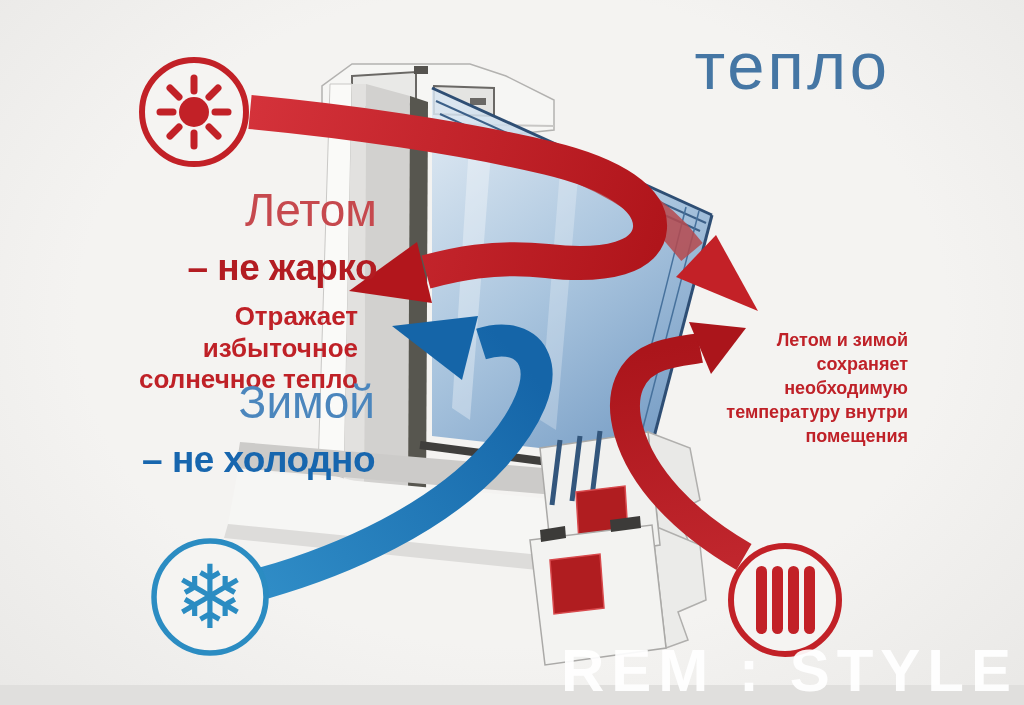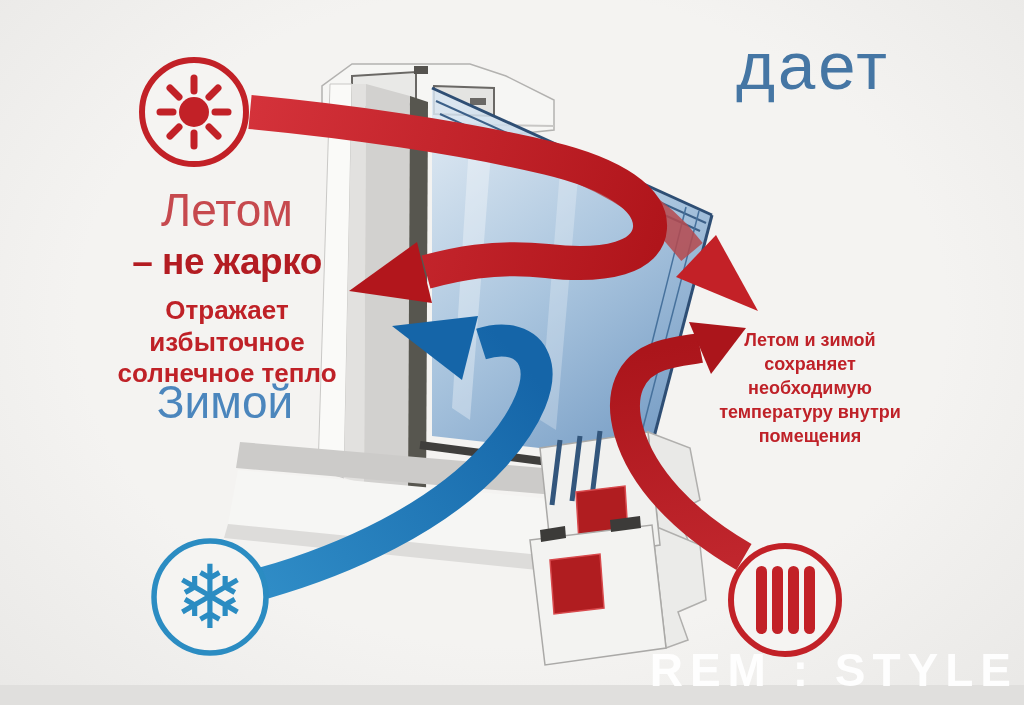--- a/index.html
+++ b/index.html
@@ -3,38 +3,38 @@
 <meta charset="utf-8">
 <style>
   html,body{margin:0;padding:0;background:#888;}
   .canvas{
     position:relative;width:1024px;height:705px;overflow:hidden;
     background:radial-gradient(ellipse at 50% 45%, #f4f3f1 60%, #e9e8e6 100%);
     font-family:"Liberation Sans","DejaVu Sans",sans-serif;
   }
   .canvas *{box-sizing:border-box;}
   svg.scene{position:absolute;left:0;top:0;z-index:1;}
-  .txt{position:absolute;z-index:3;text-align:center;}
+  .txt{position:absolute;z-index:3;text-align:right;}
   .title-block{top:30px;right:134px;width:520px;text-align:right;z-index:3;position:absolute;}
   .title-line1{font-size:37px;font-weight:500;color:#4576a4;letter-spacing:-.5px;line-height:1.1;}
   .title-line2{font-size:67px;font-weight:300;color:#4576a4;letter-spacing:3px;line-height:.95;margin-top:4px;}
   .season-head{font-size:46px;font-weight:300;line-height:1.05;}
-  .season-sub{font-size:37px;font-weight:700;line-height:1.1;margin-top:8px;letter-spacing:-.5px;}
+  .season-sub{font-size:37px;font-weight:700;line-height:1.1;margin-top:14px;letter-spacing:-.5px;}
   .season-desc{font-size:26px;font-weight:700;line-height:1.22;margin:12px auto 0;}
   .summer-block{top:186px;left:77px;width:300px;}
   .summer-head{color:#c64membership94e;color:#c6494e;}
   .summer-sub{color:#b31c22;}
   .summer-desc{color:#bf2127;width:262px;}
   .winter-block{top:378px;left:75px;width:300px;}
   .winter-head{color:#4b86bd;}
   .winter-sub{color:#1766ae;}
   .winter-desc{color:#2a74b4;width:244px;}
   .both-block{top:328px;left:712px;width:196px;font-size:18px;font-weight:700;color:#bf2128;line-height:1.34;}
   .bottom-strip{position:absolute;left:0;bottom:0;width:100%;height:20px;background:#e0dfdd;z-index:2;}
-  .watermark{position:absolute;right:6px;bottom:8px;z-index:3;font-size:46px;font-weight:700;
+  .watermark{position:absolute;right:6px;bottom:0px;z-index:3;font-size:60px;font-weight:700;
     letter-spacing:7px;color:rgba(255,255,255,.93);white-space:nowrap;}
 </style>
 </head>
 <body>
 
 <div class="canvas">
 
   <svg class="scene" width="1024" height="705" viewBox="0 0 1024 705">
     <defs>
       <linearGradient id="redGrad1" gradientUnits="userSpaceOnUse" x1="250" y1="110" x2="660" y2="240">
@@ -151,31 +151,32 @@
       <g fill="#c22127">
         <rect x="756" y="566" width="11" height="68" rx="5.5"></rect>
         <rect x="772" y="566" width="11" height="68" rx="5.5"></rect>
         <rect x="788" y="566" width="11" height="68" rx="5.5"></rect>
         <rect x="804" y="566" width="11" height="68" rx="5.5"></rect>
       </g>
     </g>
   </svg>
 
   <div class="title-block">
-    <div class="title-line2">дает</div>
+    <div class="title-line2">тепло</div>
   </div>
 
   <div class="txt summer-block">
     <div class="season-head summer-head">Летом</div>
     <div class="season-sub summer-sub">– не жарко</div>
     <div class="season-desc summer-desc">Отражает избыточное солнечное тепло</div>
   </div>
 
   <div class="txt winter-block">
     <div class="season-head winter-head">Зимой</div>
+    <div class="season-sub winter-sub">– не холодно</div>
   </div>
 
   <div class="txt both-block">Летом и зимой сохраняет необходимую температуру внутри помещения</div>
 
   <div class="bottom-strip"></div>
   <div class="watermark">REM : STYLE</div>
 
 </div>
 
 </body></html>

